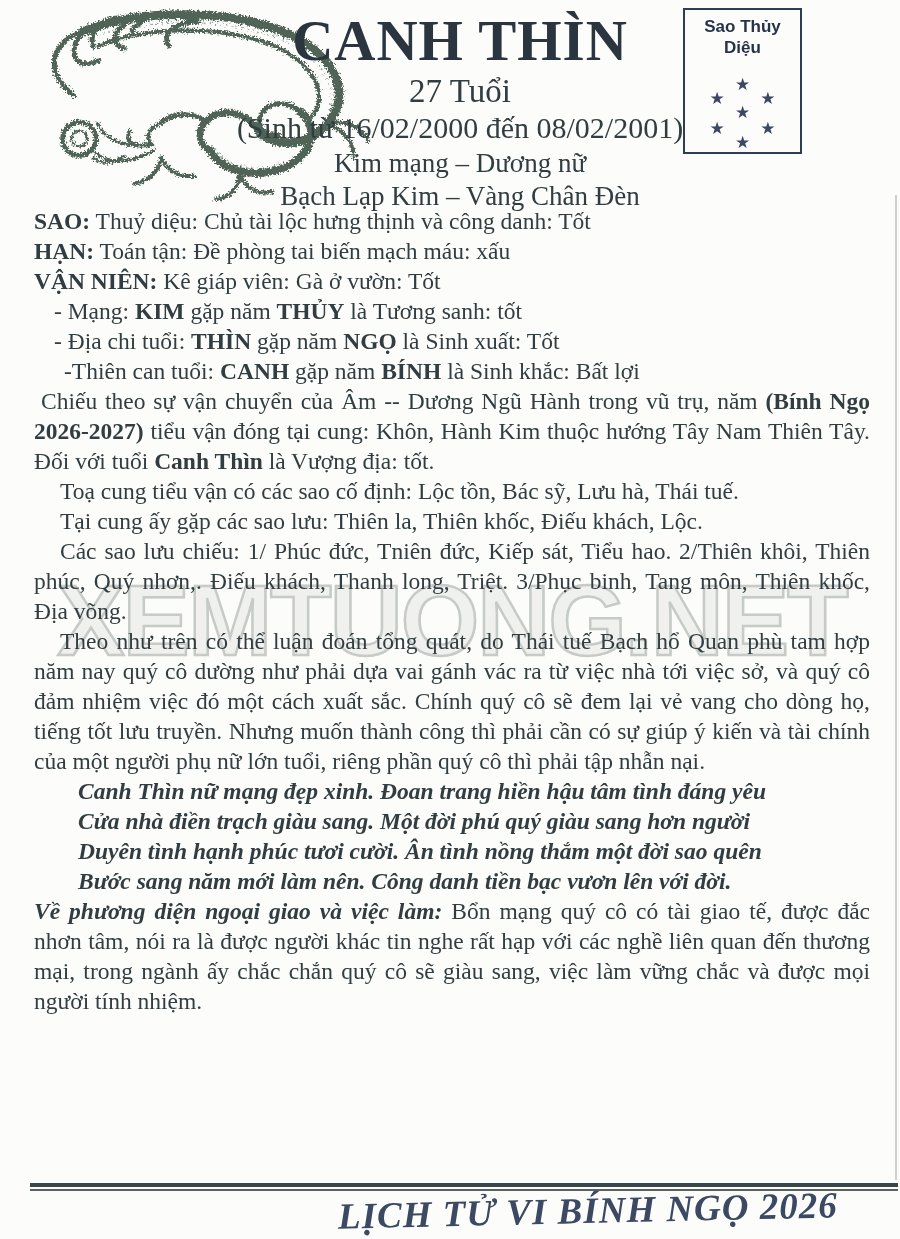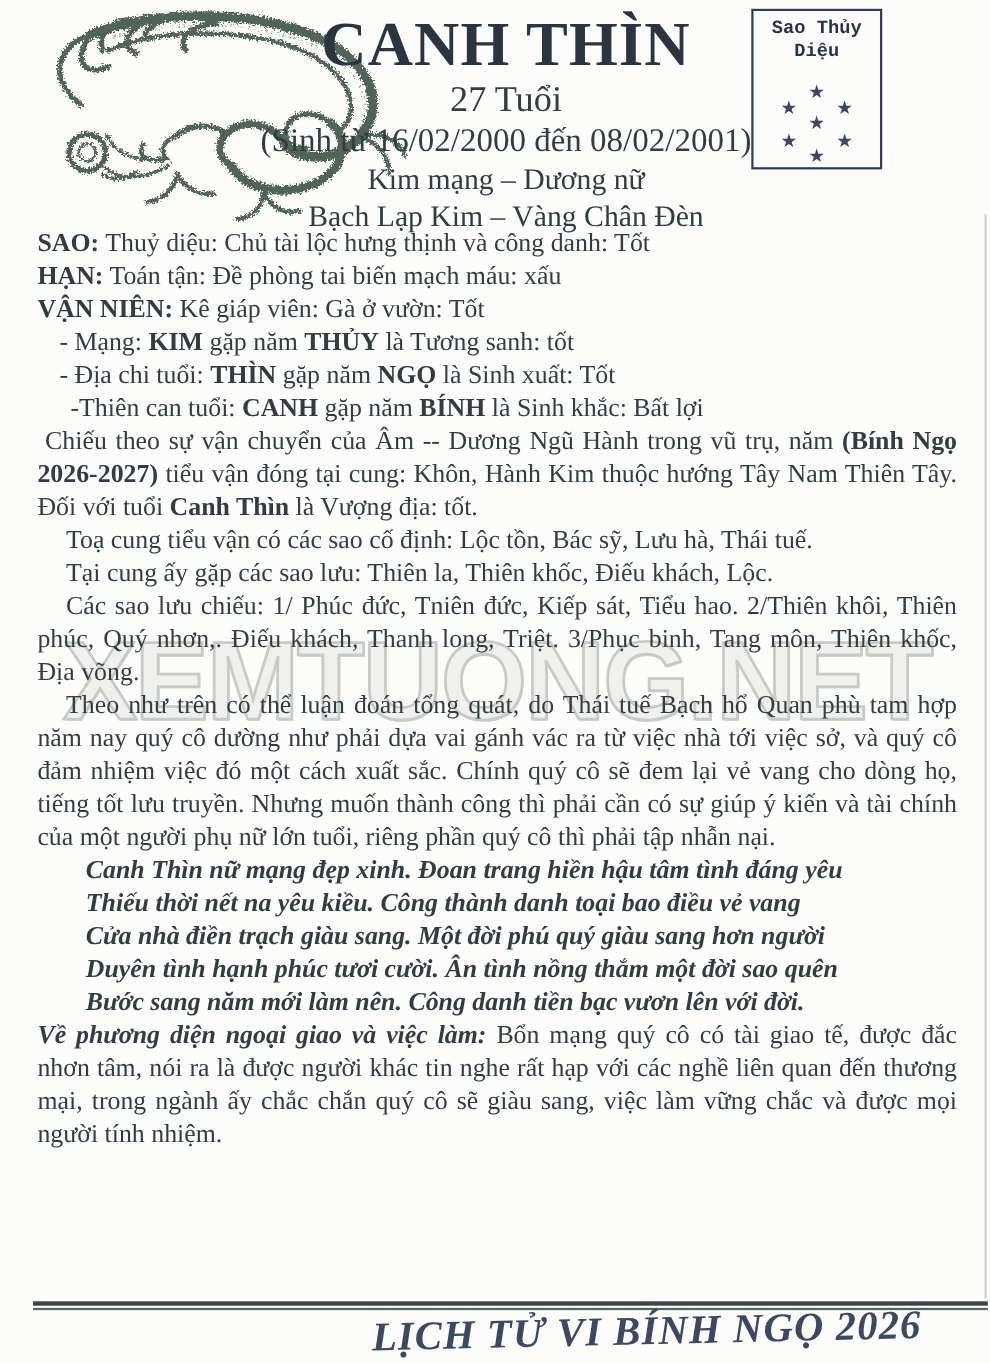--- a/index.html
+++ b/index.html
@@ -17,21 +17,21 @@
   .h-title{font-size:57px;font-weight:bold;letter-spacing:1px;line-height:1.02;color:var(--title_ink,#2b3540);}
   .h-age{font-size:33px;margin-top:3px;}
   .h-birth{font-size:30px;margin-top:1px;}
   .h-el{font-size:27px;margin-top:3px;}
   .h-napam{font-size:27px;margin-top:2px;}
   .starbox{
     position:absolute;right:98px;top:8px;width:119px;height:146px;
     border:2.5px solid #2e3c58;box-sizing:border-box;text-align:center;
     font-family:"Liberation Sans","DejaVu Sans",sans-serif;background:transparent;
   }
-  .starbox-label{font-weight:bold;font-size:17px;line-height:1.22;color:#273349;margin-top:7px;padding:0 12px;font-family:Liberation Mono, monospace;}
+  .starbox-label{font-weight:bold;font-size:17px;line-height:1.22;color:#273349;margin-top:7px;padding:0 12px;}
   .star{position:absolute;color:#3a4765;font-size:17px;line-height:1;transform:translate(-50%,-50%);}
   .s1{left:50%;top:52%;} .s2{left:28%;top:62%;} .s3{left:72%;top:62%;}
   .s4{left:50%;top:72%;} .s5{left:28%;top:83%;} .s6{left:72%;top:83%;}
   .s7{left:50%;top:93%;}
   
   .watermark{
     position:absolute;left:4px;top:563px;width:896px;z-index:0;
     font-family:"Liberation Sans","DejaVu Sans",sans-serif;font-weight:bold;
     font-size:101px;letter-spacing:-2px;white-space:nowrap;text-align:center;
     color:#f0f1ef;-webkit-text-stroke:2.5px var(--watermark_outline,#c7cbc7);
@@ -137,21 +137,20 @@
     <p class="line dash2"><span>-Thiên can tuổi: </span><span class="b">CANH</span><span> gặp năm </span><span class="b">BÍNH</span><span> là Sinh khắc: Bất lợi</span></p>
 
     <p class="para flowind"><span>Chiếu theo sự vận chuyển của Âm -- Dương Ngũ Hành trong vũ trụ, năm </span><span class="b">(Bính Ngọ 2026-2027)</span><span> tiểu vận đóng tại cung: Khôn, Hành Kim thuộc hướng Tây Nam Thiên Tây. Đối với tuổi </span><span class="b">Canh Thìn</span><span> là Vượng địa: tốt.</span></p>
     <p class="para ind">Toạ cung tiểu vận có các sao cố định: Lộc tồn, Bác sỹ, Lưu hà, Thái tuế.</p>
     <p class="para ind">Tại cung ấy gặp các sao lưu: Thiên la, Thiên khốc, Điếu khách, Lộc.</p>
     <p class="para ind">Các sao lưu chiếu: 1/ Phúc đức, Tniên đức, Kiếp sát, Tiểu hao. 2/Thiên khôi, Thiên phúc, Quý nhơn,. Điếu khách, Thanh long, Triệt. 3/Phục binh, Tang môn, Thiên khốc, Địa võng.</p>
     <p class="para ind">Theo như trên có thể luận đoán tổng quát, do Thái tuế Bạch hổ Quan phù tam hợp năm nay quý cô dường như phải dựa vai gánh vác ra từ việc nhà tới việc sở, và quý cô đảm nhiệm việc đó một cách xuất sắc. Chính quý cô sẽ đem lại vẻ vang cho dòng họ, tiếng tốt lưu truyền. Nhưng muốn thành công thì phải cần có sự giúp ý kiến và tài chính của một người phụ nữ lớn tuổi, riêng phần quý cô thì phải tập nhẫn nại.</p>
 
     <div class="poem">
       <p>Canh Thìn nữ mạng đẹp xinh. Đoan trang hiền hậu tâm tình đáng yêu</p>
-      <p>Thiếu thời nết na yêu kiều. Công thành danh toại bao điều vẻ vang</p>
       <p>Cửa nhà điền trạch giàu sang. Một đời phú quý giàu sang hơn người</p>
       <p>Duyên tình hạnh phúc tươi cười. Ân tình nồng thắm một đời sao quên</p>
       <p>Bước sang năm mới làm nên. Công danh tiền bạc vươn lên với đời.</p>
     </div>
 
     <p class="para"><span class="b i">Về phương diện ngoại giao và việc làm:</span><span> Bổn mạng quý cô có tài giao tế, được đắc nhơn tâm, nói ra là được người khác tin nghe rất hạp với các nghề liên quan đến thương mại, trong ngành ấy chắc chắn quý cô sẽ giàu sang, việc làm vững chắc và được mọi người tính nhiệm.</span></p>
   </main>
 
   <div class="rule"></div>
   <div class="almanac">LỊCH TỬ VI BÍNH NGỌ 2026</div>

